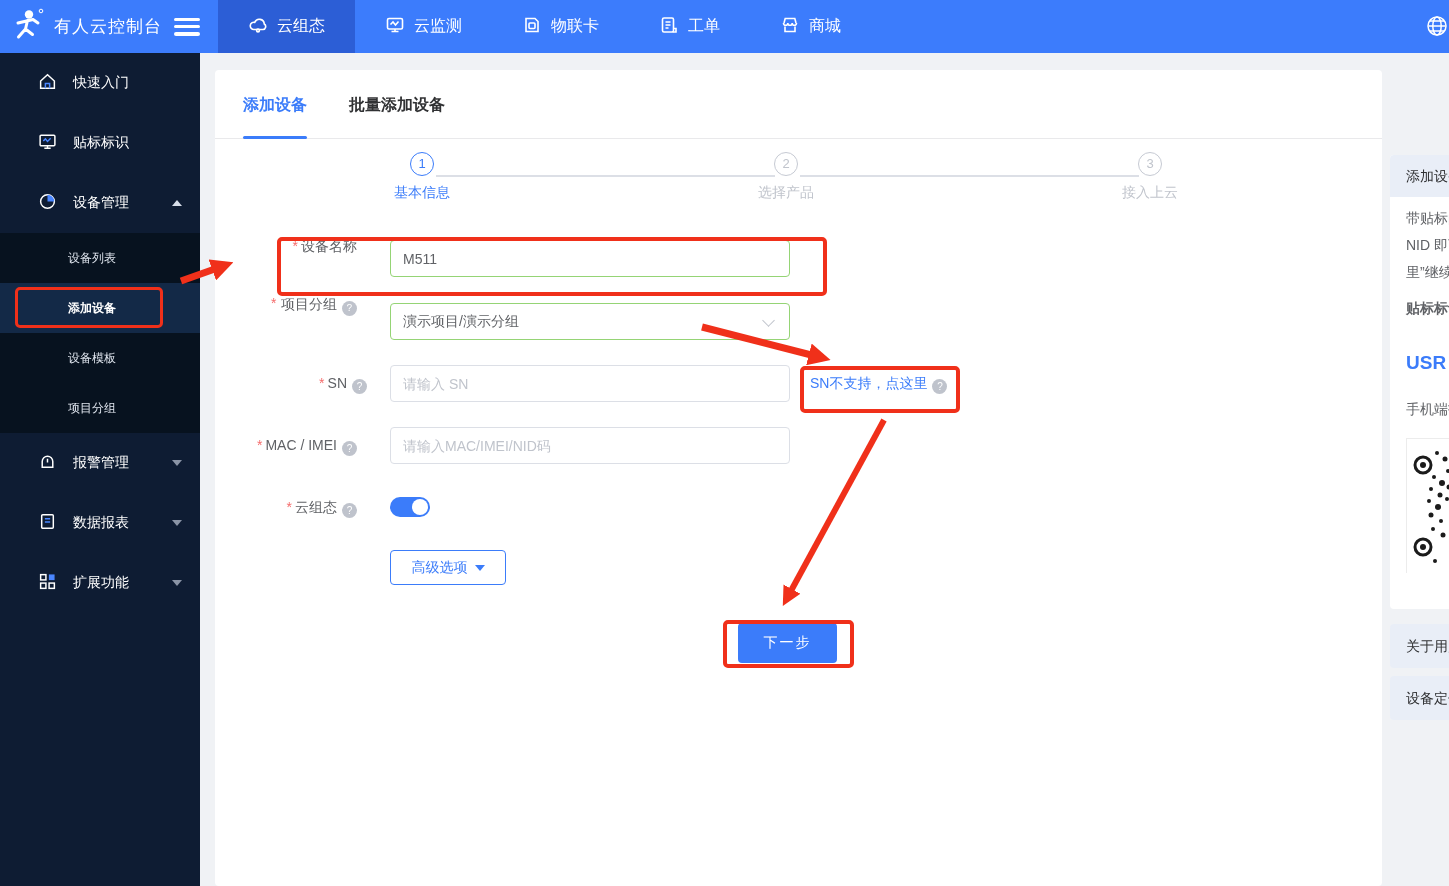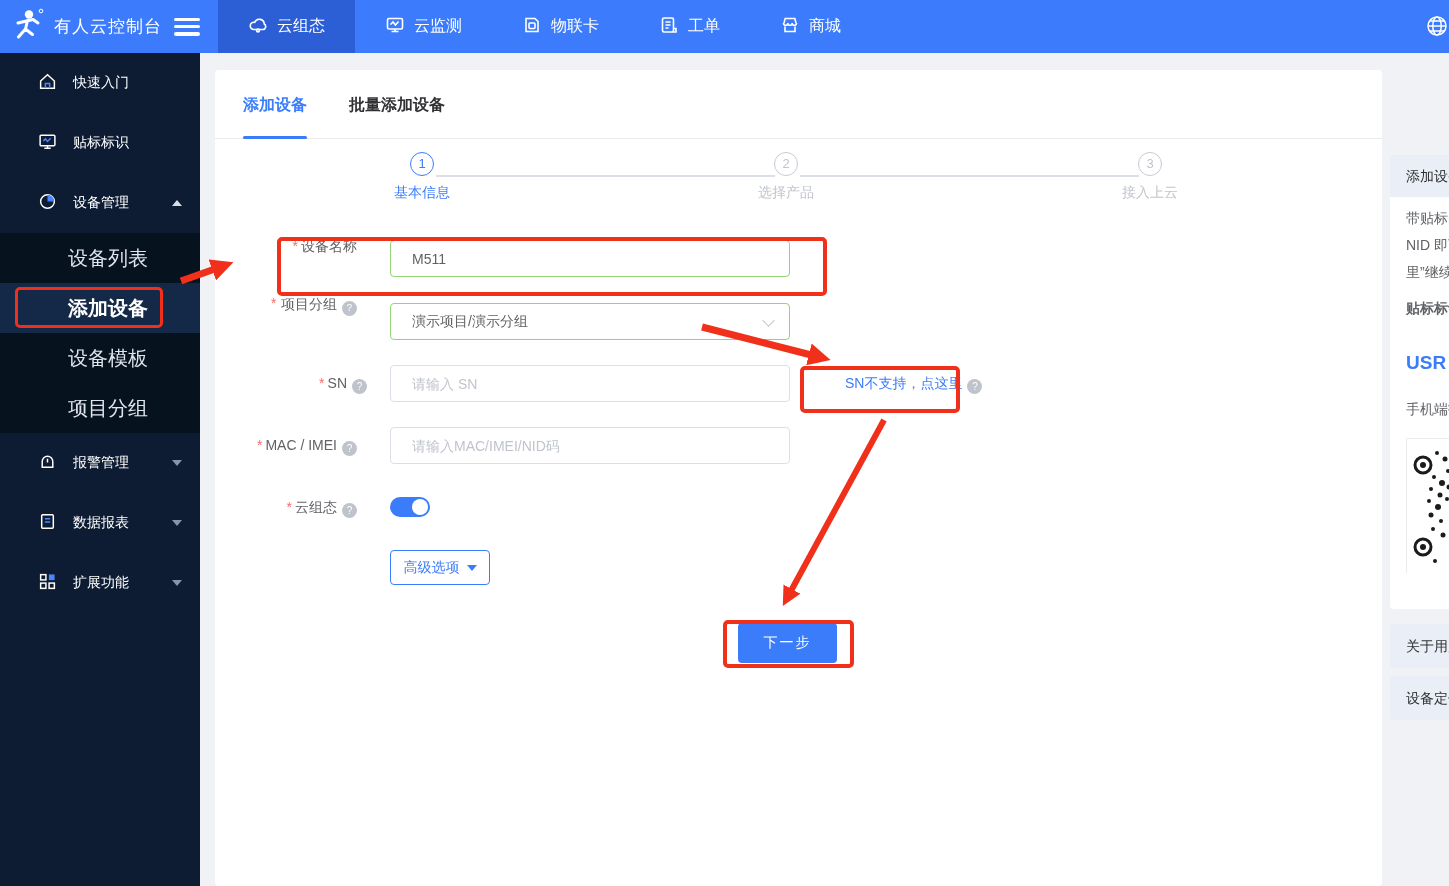--- a/index.html
+++ b/index.html
@@ -24,21 +24,21 @@
   .sidebar { position:absolute; left:0; top:53px; width:200px; height:833px;
              background:#0e1c33; color:#fff; z-index:4; }
   .side-item { height:60px; display:flex; align-items:center; padding:0 18px 0 38px;
                font-size:14px; cursor:pointer; }
   .side-item svg { margin-right:16px; flex:0 0 auto; }
   .caret { margin-left:auto; width:0; height:0; border-left:5px solid transparent;
            border-right:5px solid transparent; }
   .caret.up   { border-bottom:6px solid #d7deea; }
   .caret.down { border-top:6px solid #8a94a6; }
   .submenu { background:#07121f; }
-  .sub-item { height:50px; line-height:50px; padding-left:68px; font-size:20px;
+  .sub-item { height:50px; line-height:50px; padding-left:68px; font-size:12px;
               color:#dfe5ee; cursor:pointer; }
   .sub-item.active { background:#132947; color:#fff; font-weight:bold; }
 
   
   .card { position:absolute; left:215px; top:70px; width:1167px; height:816px;
           background:#fff; border-radius:4px; }
   .tabs { height:69px; border-bottom:1px solid #e9e9eb; display:flex; padding-left:28px; }
   .tab { margin-right:42px; font-size:16px; font-weight:bold; line-height:69px;
          position:relative; cursor:pointer; color:#303133; }
   .tab.active { color:#3b7cfa; }
@@ -55,33 +55,33 @@
   .step-line { position:absolute; height:2px; background:#dcdfe6; top:105px; }
 
   
   .f-label { position:absolute; left:0; width:142px; text-align:right; font-size:14px;
              color:#606266; white-space:nowrap; }
   .req { color:#f56c6c; margin-right:3px; }
   .qmark { display:inline-block; width:15px; height:15px; border-radius:50%; background:#bfc3cc;
            color:#fff; font-size:10px; line-height:15px; text-align:center; margin-left:5px;
            vertical-align:-2px; cursor:pointer; }
   .f-input { position:absolute; left:175px; width:400px; height:37px; border:1px solid #dcdfe6;
-             border-radius:4px; padding:0 21px; font-size:14px; color:#606266; outline:none;
+             border-radius:4px; padding:0 12px; font-size:14px; color:#606266; outline:none;
              font-family:"Liberation Sans", sans-serif; background:#fff; }
   .f-input::placeholder { color:#c0c4cc; }
   .f-input.ok { border-color:#95d475; }
   .select-caret { position:absolute; left:549px; width:9px; height:9px;
                   border-right:1.6px solid #c0c4cc; border-bottom:1.6px solid #c0c4cc;
                   transform:rotate(45deg); pointer-events:none; }
-  .sn-link { position:absolute; left:630px; font-size:14px; color:#3b7cfa; cursor:pointer; white-space:nowrap; }
+  .sn-link { position:absolute; left:595px; font-size:14px; color:#3b7cfa; cursor:pointer; white-space:nowrap; }
   .toggle { position:absolute; left:175px; width:40px; height:20px; border-radius:10px;
             background:#3b7cfa; cursor:pointer; }
   .toggle::after { content:""; position:absolute; right:2px; top:2px; width:16px; height:16px;
                    border-radius:50%; background:#fff; }
-  .adv-btn { position:absolute; left:175px; width:100px; height:35px; background:#fff;
+  .adv-btn { position:absolute; left:175px; width:116px; height:35px; background:#fff;
              border:1px solid #3b7cfa; border-radius:4px; color:#3b7cfa; font-size:14px;
              cursor:pointer; display:flex; align-items:center; justify-content:center; gap:7px;
              font-family:"Liberation Sans", sans-serif; }
   .adv-caret { width:0; height:0; border-left:5px solid transparent; border-right:5px solid transparent;
                border-top:6px solid #3b7cfa; }
   .next-btn { position:absolute; left:523px; width:99px; height:40px; background:#3b7cfa;
               border:none; border-radius:4px; color:#fff; font-size:14px; letter-spacing:2px;
               cursor:pointer; font-family:"Liberation Sans", sans-serif; }
 
   

